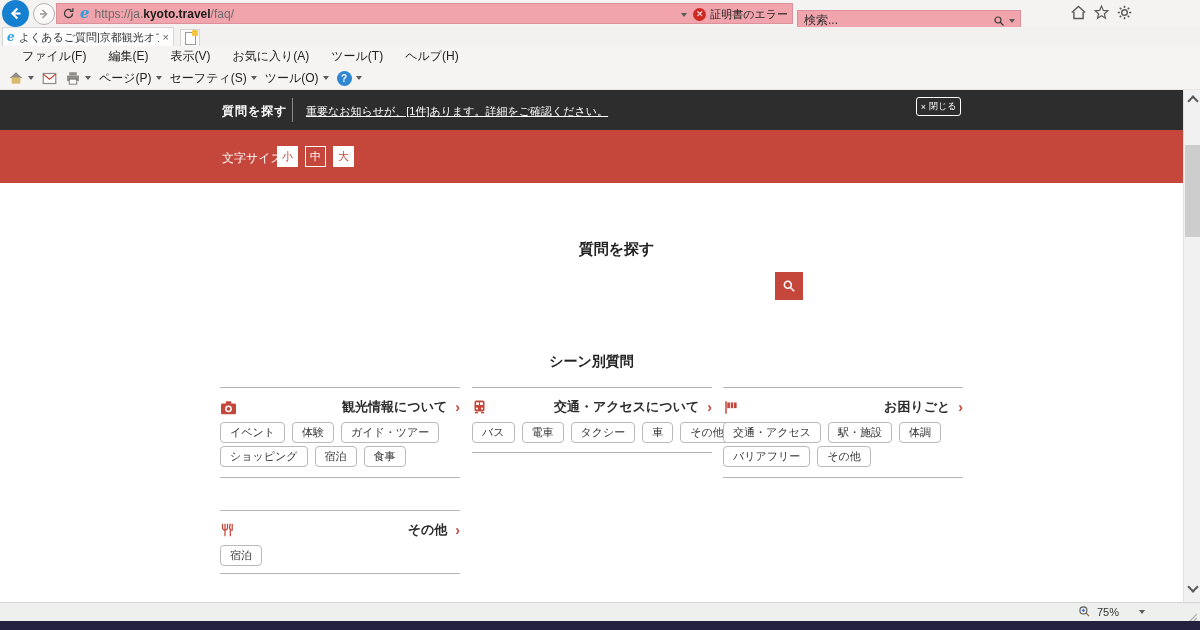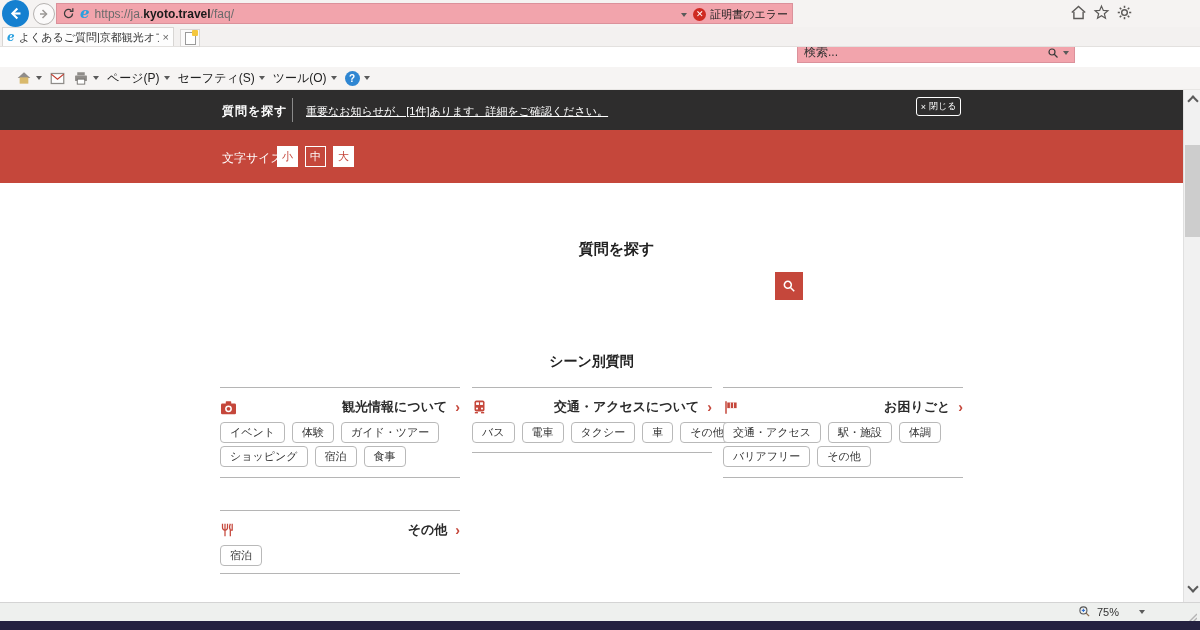--- a/index.html
+++ b/index.html
@@ -11,38 +11,38 @@
   .nav-back{position:absolute;left:2px;top:0;width:27px;height:27px;border-radius:50%;background:#1580d0;display:flex;align-items:center;justify-content:center;z-index:5;}
   .nav-fwd{position:absolute;left:33px;top:3px;width:20px;height:20px;border-radius:50%;background:#fbfafa;border:1px solid #b5b2b0;display:flex;align-items:center;justify-content:center;}
   .addr-bar{position:absolute;left:56px;top:3px;width:737px;height:21px;background:#f2a4ac;border:1px solid #db919b;box-sizing:border-box;display:flex;align-items:center;}
   .addr-bar .icon{margin-left:5px;display:flex;align-items:center;}
   .url{font-size:12px;color:#6b6b6b;margin-left:5px;white-space:nowrap;}
   .url b{color:#1b1b1b;font-weight:bold;}
   .addr-right{position:absolute;right:4px;top:0;height:21px;display:flex;align-items:center;gap:6px;}
   .caret{width:0;height:0;border-left:3.5px solid transparent;border-right:3.5px solid transparent;border-top:4px solid #5a5a5a;}
   .cert-badge{display:flex;align-items:center;gap:4px;font-size:11px;color:#222;}
   .err-circle{width:13px;height:13px;border-radius:50%;background:#cf2a22;color:#fff;font-size:9px;line-height:13px;text-align:center;font-weight:bold;}
-  .search-box{position:absolute;left:797px;top:10px;width:278px;height:21px;background:#f2a4ac;border:1px solid #db919b;box-sizing:border-box;display:flex;align-items:center;margin-top:32px;}
+  .search-box{position:absolute;left:797px;top:10px;width:224px;height:21px;background:#f2a4ac;border:1px solid #db919b;box-sizing:border-box;display:flex;align-items:center;}
   .search-box .ph{font-size:12px;color:#333;margin-left:6px;flex:1;}
   .chrome-ico{position:absolute;top:4px;color:#5c5a58;}
   .ie-e{font-family:"DejaVu Serif",serif;font-style:italic;font-weight:bold;color:#29a0e0;font-size:15px;line-height:15px;}
 
   
   .tab-row{position:absolute;left:0;top:27px;width:1200px;height:19px;background:#f3f1f0;border-bottom:1px solid #e3e1df;}
   .tab{position:absolute;left:2px;top:0;width:172px;height:19px;background:#fdfdfd;border:1px solid #d8d6d4;border-bottom:none;box-sizing:border-box;display:flex;align-items:center;padding:0 4px;gap:4px;}
   .tab-title{font-size:11px;color:#333;white-space:nowrap;overflow:hidden;flex:1;}
   .tab-close{font-size:11px;color:#666;}
   .newtab{position:absolute;left:180px;top:2px;width:18px;height:16px;background:#fbfafa;border:1px solid #d8d6d4;display:flex;align-items:center;justify-content:center;}
   .newtab-page{width:9px;height:11px;background:#fff;border:1px solid #9a9a9a;position:relative;}
   .newtab-page::after{content:"";position:absolute;right:-3px;top:-3px;width:6px;height:6px;background:#f4c73f;border-radius:1px;}
 
   
   .menubar{position:absolute;left:0;top:46px;width:1200px;height:21px;background:#f6f4f3;display:flex;align-items:center;gap:22px;padding-left:22px;box-sizing:border-box;}
   .menubar span{font-size:12px;color:#222;}
-  .commandbar{position:absolute;left:0;top:67px;width:1200px;height:23px;background:#f6f4f3;display:flex;align-items:center;gap:8px;padding-left:16px;box-sizing:border-box;border-bottom:1px solid #e8e6e4;}
+  .commandbar{position:absolute;left:0;top:67px;width:1200px;height:23px;background:#f6f4f3;display:flex;align-items:center;gap:8px;padding-left:8px;box-sizing:border-box;border-bottom:1px solid #e8e6e4;}
   .cmd-item{display:flex;align-items:center;gap:4px;font-size:12px;color:#222;}
   .help-circle{width:15px;height:15px;border-radius:50%;background:#2f86d2;color:#fff;font-size:10px;font-weight:bold;text-align:center;line-height:15px;}
 
   
   .banner{position:absolute;left:0;top:90px;width:1183px;height:40px;background:#2e2d2d;}
   .banner-label{position:absolute;left:222px;top:13px;font-size:12px;font-weight:bold;color:#fff;letter-spacing:1px;}
   .banner-div{position:absolute;left:292px;top:8px;width:1px;height:24px;background:#8a8a8a;}
   .banner-link{position:absolute;left:306px;top:14px;font-size:11px;color:#fff;text-decoration:underline;}
   .banner-close{position:absolute;left:916px;top:7px;width:45px;height:19px;border:1px solid #fff;border-radius:3px;color:#fff;font-size:9px;display:flex;align-items:center;justify-content:center;gap:3px;box-sizing:border-box;}
 
@@ -164,20 +164,28 @@
     <div class="tab">
       <span class="ie-e" style="font-size:12px;">e</span>
       <span class="tab-title">よくあるご質問|京都観光オフ...</span>
       <span class="tab-close">×</span>
     </div>
     <div class="newtab">
         <span class="newtab-page"></span>
       </div>
   </div>
 
+  <div class="menubar">
+    <span>ファイル(F)</span>
+    <span>編集(E)</span>
+    <span>表示(V)</span>
+    <span>お気に入り(A)</span>
+    <span>ツール(T)</span>
+    <span>ヘルプ(H)</span>
+  </div>
 
   <div class="commandbar">
     <span class="cmd-item">
       <svg width="16" height="16" viewBox="0 0 24 24">
           <path d="M2.5 12 L12 3.5 L21.5 12 Z" fill="#8f8c89"></path>
           <path d="M5.5 11 V20.5 H18.5 V11 Z" fill="#d9b96c"></path>
         </svg>
       <span class="caret"></span>
     </span>
     <span class="cmd-item">

